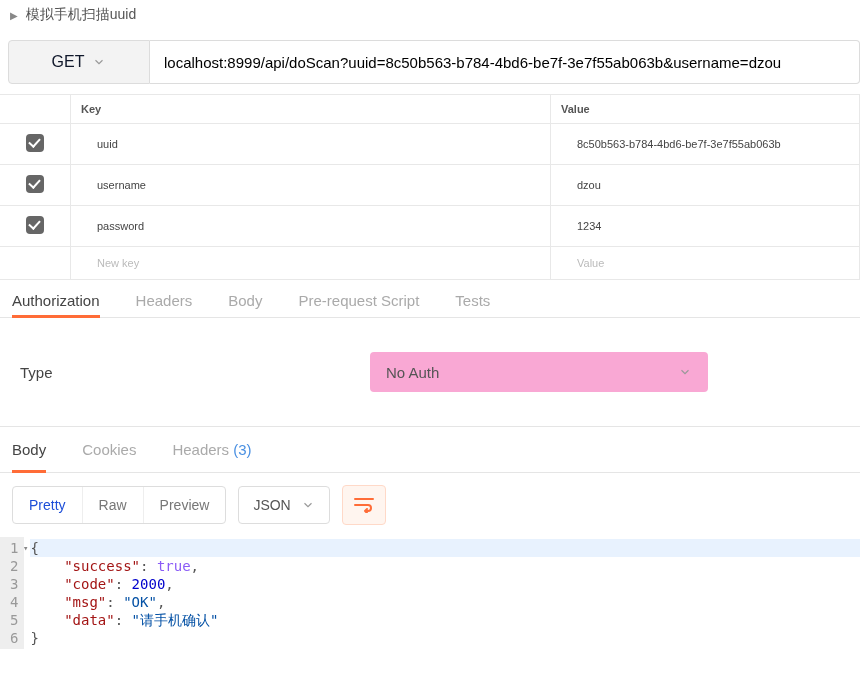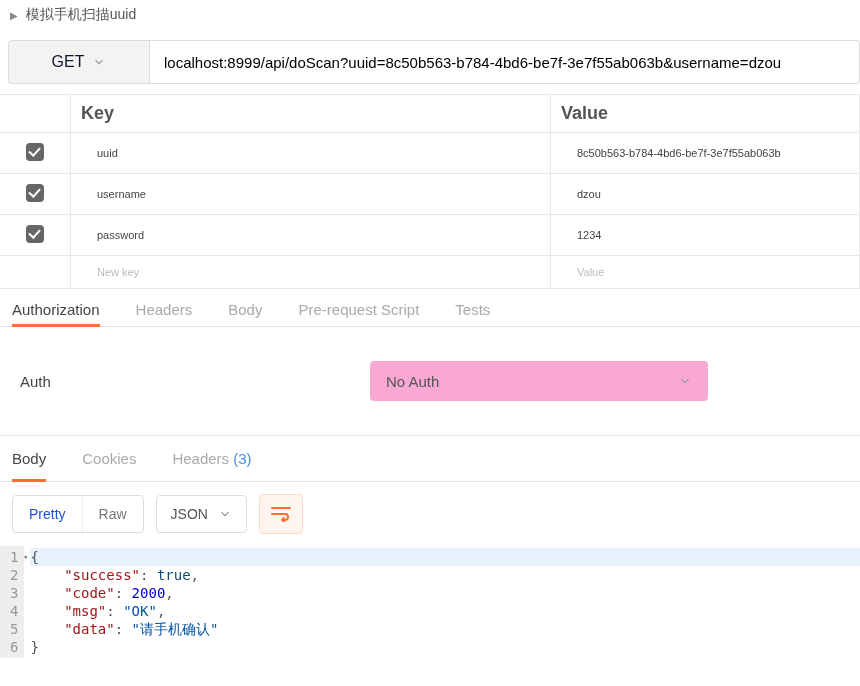--- a/index.html
+++ b/index.html
@@ -8,21 +8,21 @@
     .tab-title-bar { padding: 6px 10px; display: flex; align-items: center; gap: 8px; color: #555; font-size: 14px; }
     .tab-title-bar .tri { font-size: 10px; color: #888; }
 
     .request-row { display: flex; margin: 10px 0 10px 8px; }
     .method-btn { background: #f3f3f3; border: 1px solid #dcdcdc; border-radius: 4px 0 0 4px; height: 44px; width: 142px; display: flex; align-items: center; justify-content: center; gap: 8px; color: #0f172a; font-size: 16px; cursor: pointer; }
     .url-input-wrap { flex: 1; border: 1px solid #dcdcdc; border-left: none; border-radius: 0 4px 4px 0; height: 44px; display: flex; align-items: center; }
     .url-input { width: 100%; height: 100%; border: none; outline: none; padding: 0 14px; font-size: 15px; color: #000000; background: transparent; }
 
     .params-table { border-collapse: collapse; width: 100%; }
     .params-table th, .params-table td { border: 1px solid #e8e8e8; text-align: left; font-weight: normal; }
-    .params-table th { color: #555; font-size: 18px; padding: 8px 10px; font-weight: 600; }
+    .params-table th { color: #555; font-size: 11px; padding: 8px 10px; font-weight: 600; }
     .params-table td { padding: 10px 26px; font-size: 11px; color: #444; }
     .params-table .checkbox-col { width: 44px; text-align: center; border-left: none; }
     .params-table td.key-col, .params-table th.key-col { width: 480px; }
     .params-table .placeholder { color: #bbb; }
     .checkbox { display: inline-block; width: 18px; height: 18px; border-radius: 4px; background: #666; position: relative; }
     .checkbox::after { content: ""; position: absolute; left: 5px; top: 2px; width: 5px; height: 9px; border: solid #fff; border-width: 0 2px 2px 0; transform: rotate(42deg); }
 
     .req-tabs { display: flex; gap: 36px; padding: 10px 12px 0 12px; border-bottom: 1px solid #e5e5e5; margin-top: 2px; }
     .req-tab { padding-bottom: 6px; color: #aaa; cursor: pointer; font-size: 15px; }
     .req-tab.active { color: #444; border-bottom: 3px solid #ff6c37; margin-bottom: -1px; }
@@ -49,21 +49,21 @@
     .gutter { background: #eee; color: #999; text-align: right; padding: 2px 6px 2px 10px; line-height: 18px; user-select: none; }
     .gutter .row { height: 18px; }
     .gutter .fold { position: relative; }
     .gutter .fold::after { content: "▾"; position: absolute; right: -10px; top: 0; font-size: 9px; color: #888; }
     .code { flex: 1; padding: 2px 0 2px 6px; line-height: 18px; white-space: pre; }
     .code .ln { height: 18px; }
     .code .hl { background: #e8f2fe; display: block; width: 100%; }
     .tok-brace { color: #555; }
     .tok-key { color: #a31515; }
     .tok-str { color: #0451a5; }
-    .tok-bool { color: #0c4a6e; }
+    .tok-bool { color: #8b5cf6; }
     .tok-num { color: #0000cc; }
     .tok-punc { color: #555; }
 
     .chev-down-svg { width: 14px; height: 14px; }
   </style>
 </head>
 <body>
 
 <div class="tab-title-bar">
   <span class="tri">▶</span>
@@ -116,40 +116,41 @@
 
 <div class="req-tabs" id="req-tabs">
     <div class="req-tab active">Authorization</div>
     <div class="req-tab">Headers</div>
     <div class="req-tab">Body</div>
     <div class="req-tab">Pre-request Script</div>
     <div class="req-tab">Tests</div>
   </div>
 
 <div class="auth-row">
-  <div class="auth-label">Auth</div>
+  <div class="auth-label">Type</div>
   <div class="select-wrap">
     <span>No Auth</span>
     <svg class="chev-down-svg" viewBox="0 0 24 24">
         <path d="M6 9l6 6 6-6" fill="none" stroke="#999" stroke-width="2"></path>
       </svg>
   </div>
 </div>
 
 <div class="res-border"></div>
 <div class="res-tabs" id="res-tabs">
     <div class="res-tab active">Body</div>
     <div class="res-tab">Cookies</div>
     <div class="res-tab">Headers <span class="count">(3)</span></div>
   </div>
 
 <div class="viewer-toolbar">
   <div class="pill-group" id="mode-pills">
       <div class="pill active">Pretty</div>
       <div class="pill">Raw</div>
+      <div class="pill">Preview</div>
     </div>
   <div class="format-select">
     <span>JSON</span>
     <svg class="chev-down-svg" viewBox="0 0 24 24">
         <path d="M6 9l6 6 6-6" fill="none" stroke="#999" stroke-width="2"></path>
       </svg>
   </div>
   <div class="wrap-btn">
     <svg width="20" height="16" viewBox="0 0 20 16">
       <path d="M1 2h18M1 8h13a3 3 0 010 6h-3m0 0l2-2m-2 2l2 2" fill="none" stroke="#ff6c37" stroke-width="2" stroke-linecap="round" stroke-linejoin="round"></path>

